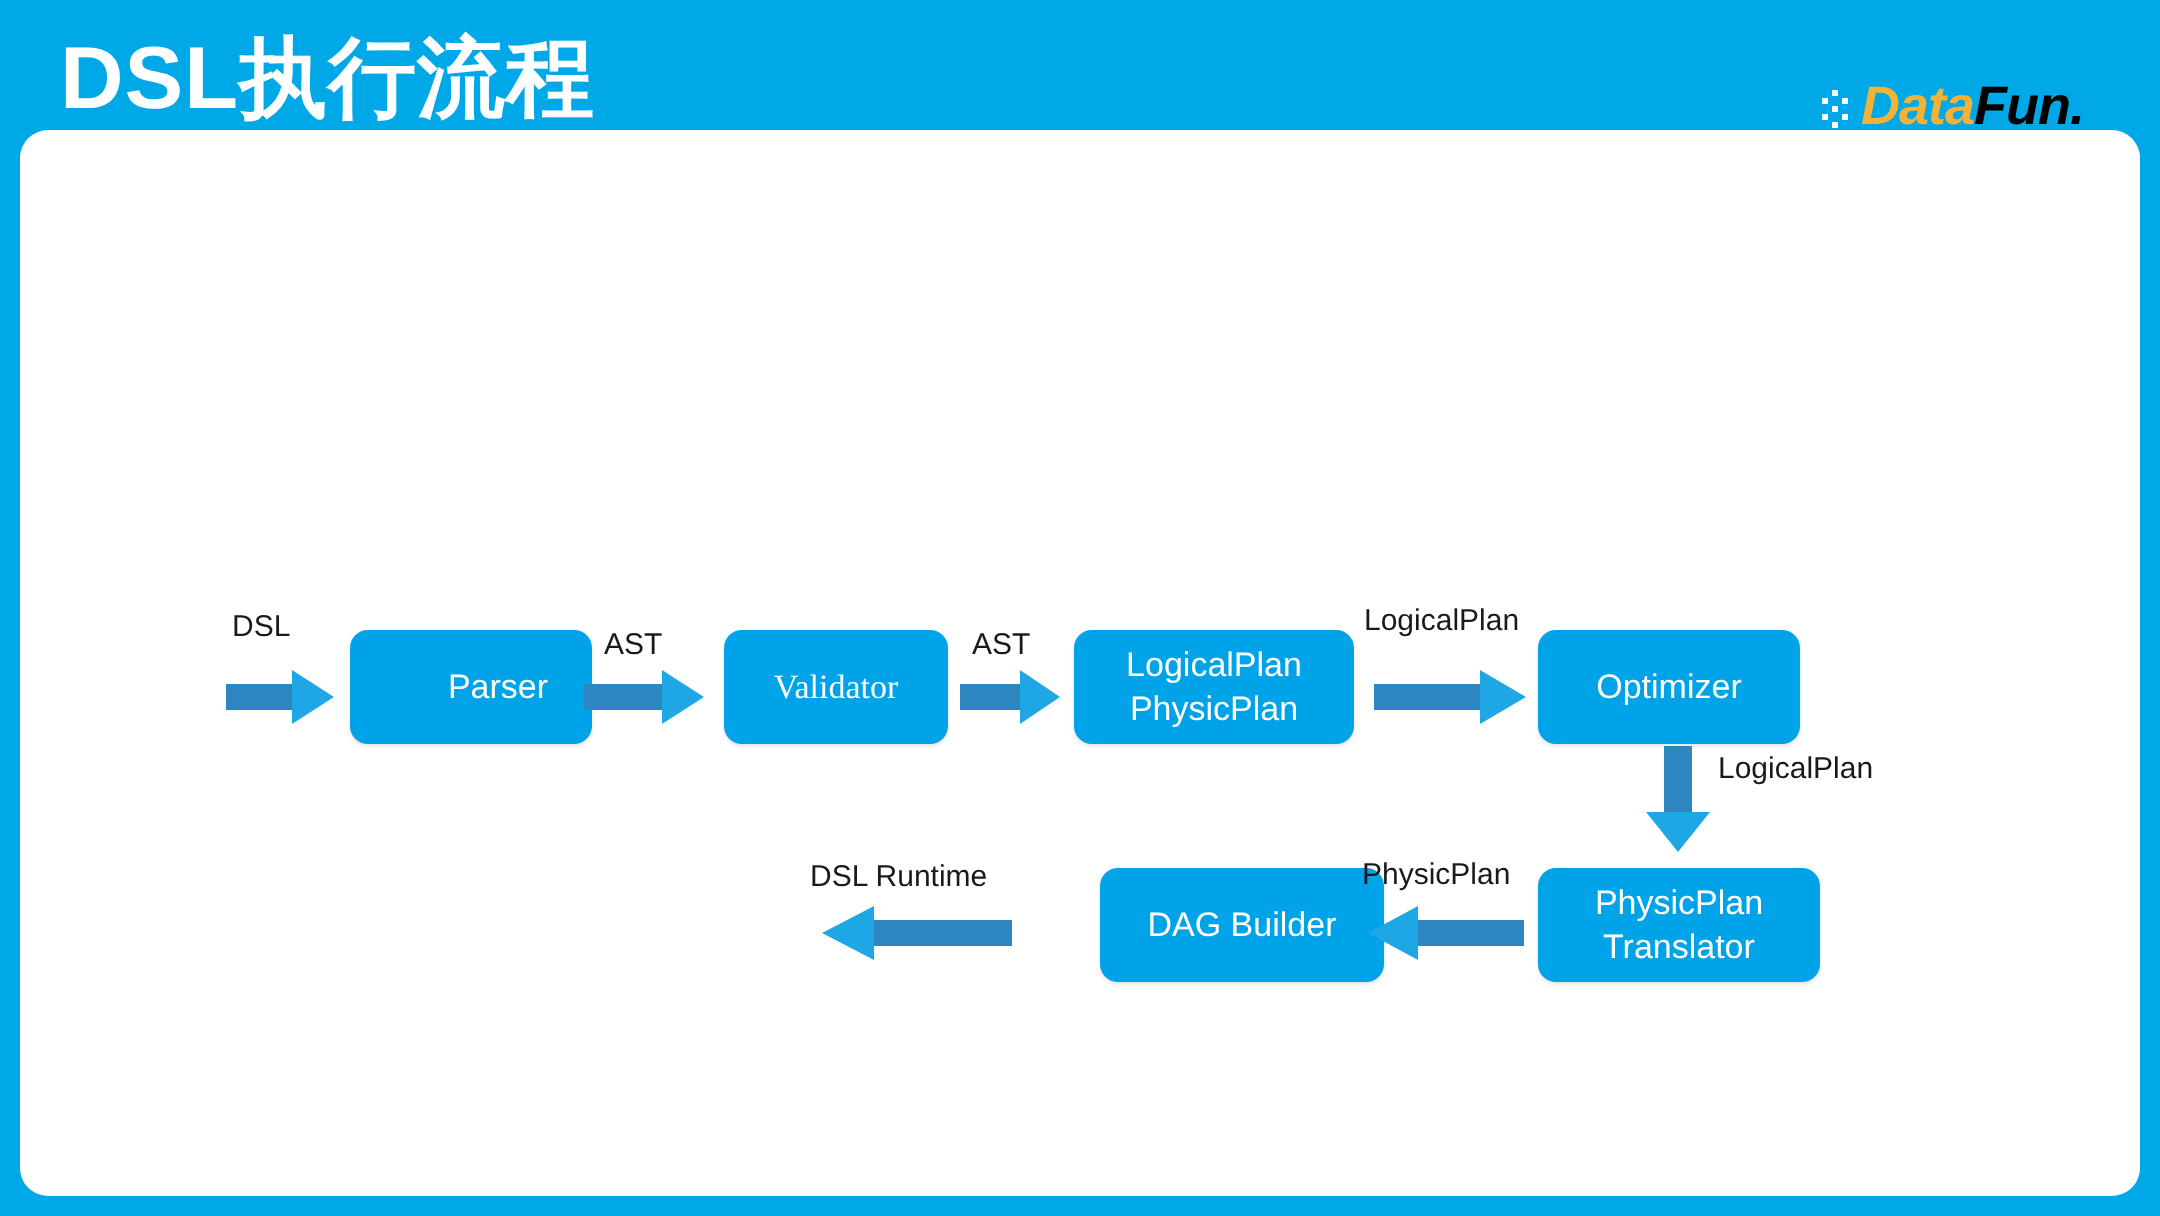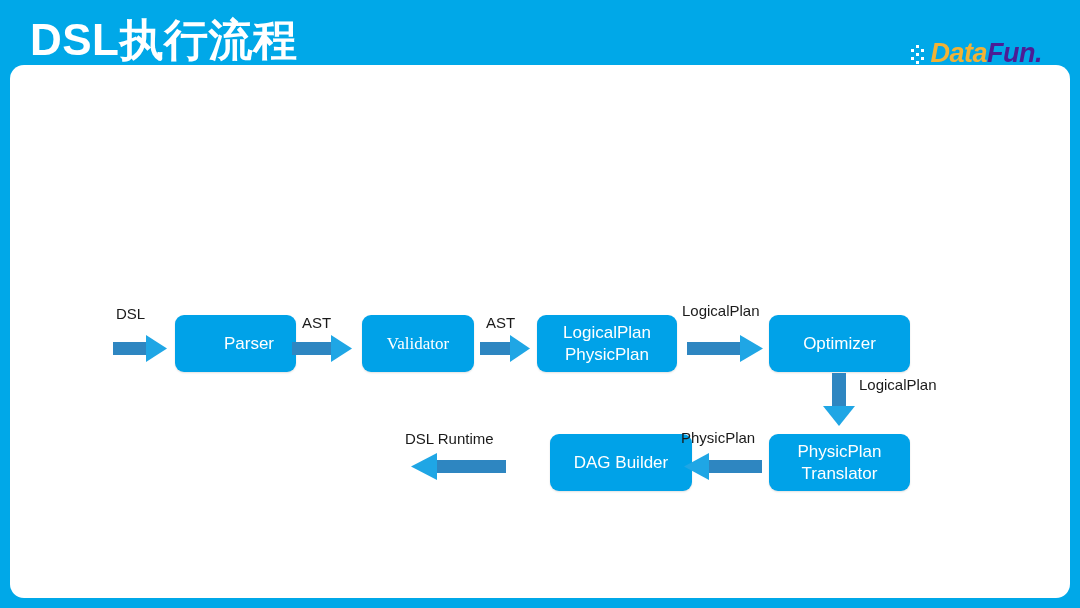--- a/index.html
+++ b/index.html
@@ -49,21 +49,21 @@
     top: 2px;
   }
   .logo-word {
     font-size: 27px;
     font-weight: bold;
     font-style: italic;
     line-height: 1;
     letter-spacing: -0.5px;
   }
   .logo-data { color: #F2B235; }
-  .logo-fun  { color: #4c1d95; }
+  .logo-fun  { color: #000000; }
 
   
   #canvas {
     position: absolute;
     left: 10px;
     top: 65px;
     width: 1060px;
     height: 533px;
     background: #ffffff;
     border-radius: 14px;
@@ -95,21 +95,21 @@
   }
 
   .arrow {
     position: absolute;
   }
 
   
   .n-parser      { left: 165px; top: 250px; width: 121px; height: 57px; padding-left: 33px; }
   .n-validator   { left: 352px; top: 250px; width: 112px; height: 57px; font-family: Liberation Serif, serif; }
   .n-logical     { left: 527px; top: 250px; width: 140px; height: 57px; }
-  .n-optimizer   { left: 759px; top: 250px; width: 141px; height: 57px; text-align: right; }
+  .n-optimizer   { left: 759px; top: 250px; width: 131px; height: 57px; text-align: right; }
   .n-translator  { left: 759px; top: 369px; width: 141px; height: 57px; }
   .n-dag         { left: 540px; top: 369px; width: 142px; height: 57px; }
 
   .l-dsl         { left: 106px; top: 241px; }
   .l-ast1        { left: 292px; top: 250px; }
   .l-ast2        { left: 476px; top: 250px; }
   .l-logical1    { left: 672px; top: 238px; }
   .l-logical2    { left: 849px; top: 312px; }
   .l-physic      { left: 671px; top: 365px; }
   .l-dslrt       { left: 395px; top: 366px; }

